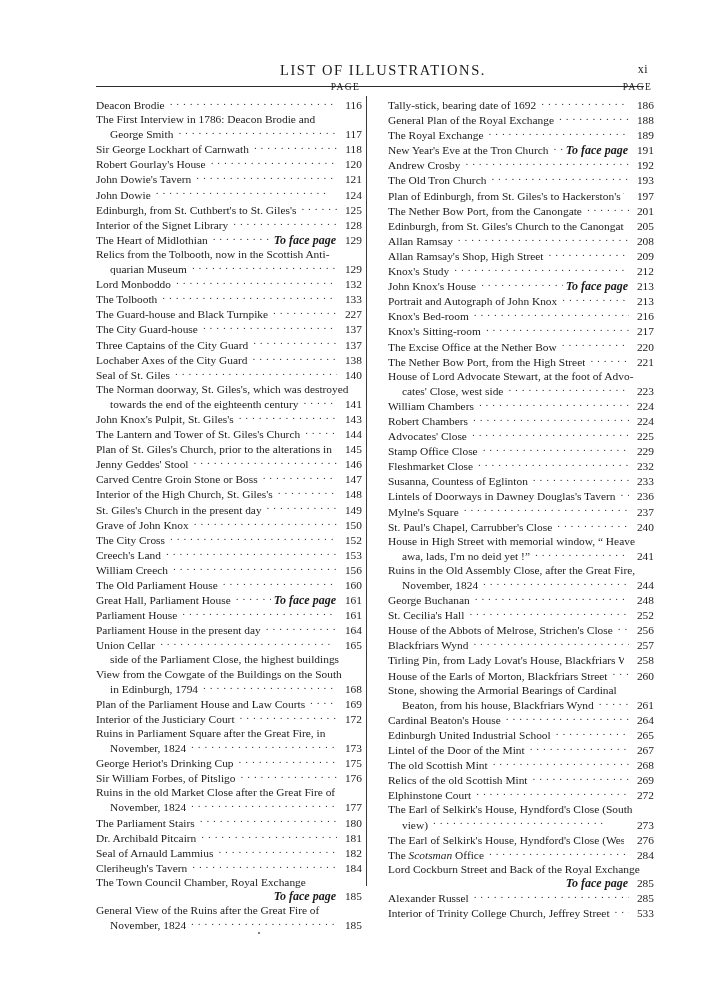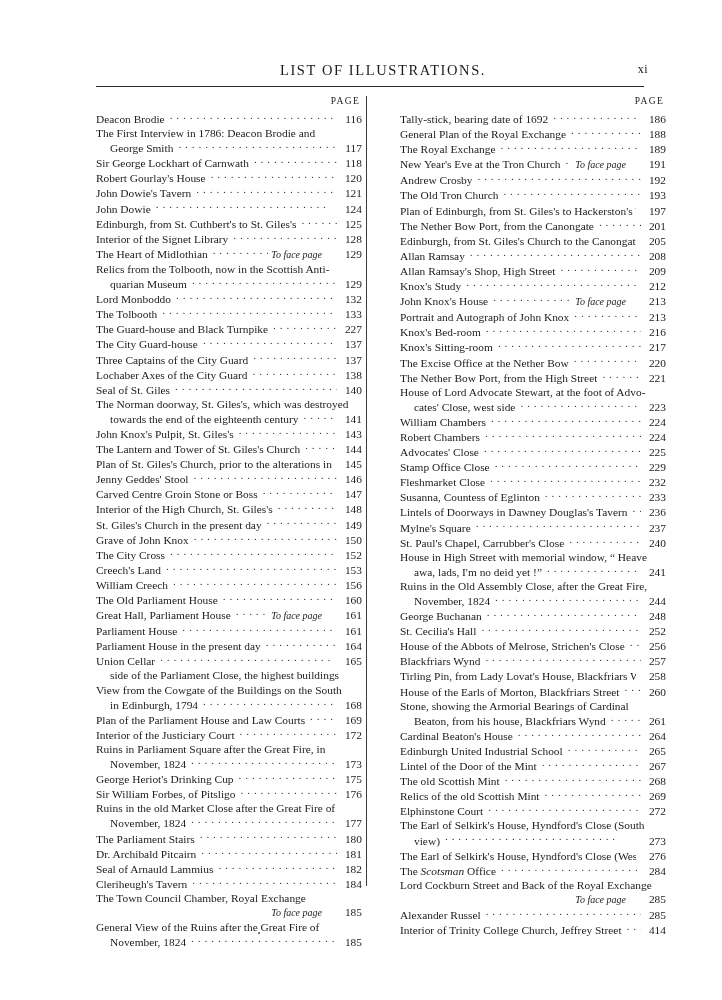--- a/index.html
+++ b/index.html
@@ -48,24 +48,24 @@
     position: absolute;
     left: 96px;
     top: 86px;
     width: 548px;
     height: 1px;
     background: #2b2b2b;
   }
   .columns {
     position: absolute;
     left: 96px;
-    top: 96px;
+    top: 82px;
     width: 548px;
     display: flex;
-    gap: 12px;
+    gap: 0;
   }
   .col {
     width: 266px;
     position: relative;
   }
   .col.left { padding-right: 8px; }
   .col.right { padding-left: 18px; }
   .divider {
     position: absolute;
     left: 366px;
@@ -124,23 +124,24 @@
     color: #2b2b2b;
   }
   .pnum {
     flex: 0 0 auto;
     font-size: 11.4px;
     min-width: 22px;
     text-align: right;
   }
   .tfp {
     font-style: italic;
-    font-size: 10px;
-    margin-right: 18px;
+    font-size: 12px;
+    margin-right: 4px;
     white-space: nowrap;
+    font-weight: bold;
   }
   .rowline {
     display: flex;
     align-items: baseline;
     width: 100%;
   }
   .rowline.rightal {
     justify-content: flex-end;
   }
   .bottomdot {
@@ -886,21 +887,21 @@
             <div class="rowline">
               <span class="etitle">Alexander Russel</span>
               <span class="leader"></span>
               <span class="pnum">285</span>
             </div>
           </li>
           <li>
             <div class="rowline">
               <span class="etitle">Interior of Trinity College Church, Jeffrey Street</span>
               <span class="leader"></span>
-              <span class="pnum">414</span>
+              <span class="pnum">533</span>
             </div>
           </li>
         </ul>
     </div>
 
   </div>
 
   <div class="bottomdot"></div>
 </div>
 

